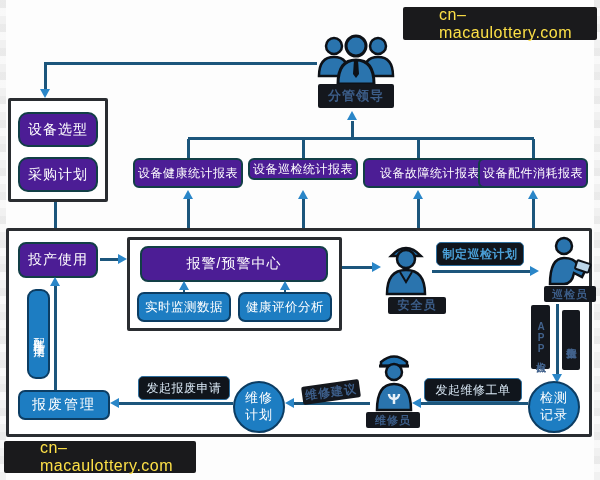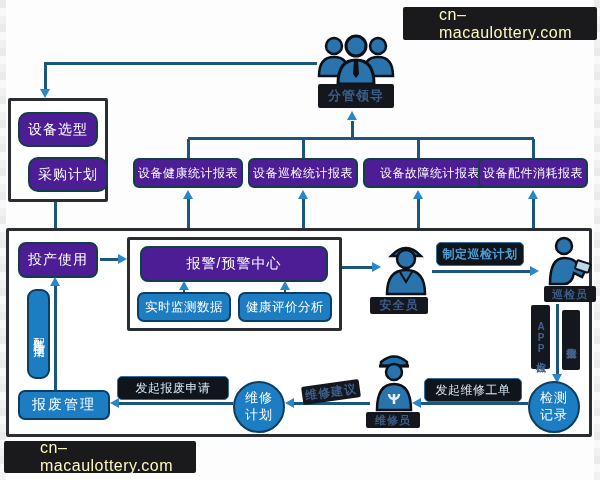--- a/index.html
+++ b/index.html
@@ -1,20 +1,20 @@
 <!DOCTYPE html>
 <html><head>
 <meta charset="utf-8">
 <style>
   html,body{margin:0;padding:0;background:#fdfdfd;}
   #stage{position:relative;width:600px;height:480px;background:#fdfdfd;overflow:hidden;
          font-family:"Liberation Sans","DejaVu Sans",sans-serif;}
   .abs{position:absolute;box-sizing:border-box;}
   
-  .wm{background:#1a1a1c;color:#fef9c3;font-size:16px;display:flex;align-items:center;
+  .wm{background:#1a1a1c;color:#fde047;font-size:16px;display:flex;align-items:center;
       justify-content:center;letter-spacing:0.5px;border-radius:2px;padding-left:36px;}
   
   .teal{background:#4c1d95;border:2px solid #123f46;border-radius:8px;color:#fff;
         display:flex;align-items:center;justify-content:center;font-size:14px;letter-spacing:1px;}
   .teal.small{font-size:12px;letter-spacing:0.5px;border-radius:6px;}
   
   .blue{background:#1d7dc2;border:2px solid #0c3d63;border-radius:7px;color:#fff;
         display:flex;align-items:center;justify-content:center;font-size:12.5px;letter-spacing:0.5px;}
   .circle{background:#1d7dc2;border:2px solid #0c3d63;border-radius:50%;color:#fff;
           display:flex;align-items:center;justify-content:center;font-size:13px;text-align:center;}
@@ -74,24 +74,24 @@
   <div class="abs lv" style="left:351px;top:121px;height:17px"></div>
   <div class="abs ah up" style="left:347px;top:111px"></div>
   <div class="abs lh" style="left:188px;top:137px;width:346px"></div>
   <div class="abs lv" style="left:187px;top:139px;height:19px"></div>
   <div class="abs lv" style="left:302px;top:139px;height:19px"></div>
   <div class="abs lv" style="left:417px;top:139px;height:19px"></div>
   <div class="abs lv" style="left:532px;top:139px;height:19px"></div>
 
   <div class="abs frame" style="left:8px;top:98px;width:100px;height:104px"></div>
   <div class="abs teal" style="left:18px;top:112px;width:80px;height:35px;border-radius:10px">设备选型</div>
-  <div class="abs teal" style="left:28px;top:157px;width:80px;height:35px;border-radius:10px">采购计划</div>
+  <div class="abs teal" style="left:18px;top:157px;width:80px;height:35px;border-radius:10px">采购计划</div>
 
   <div class="abs teal small" style="left:133px;top:158px;width:110px;height:30px">设备健康统计报表</div>
-  <div class="abs teal small" style="left:248px;top:158px;width:110px;height:30px">设备巡检统计报表</div>
+  <div class="abs teal small" style="left:248px;top:158px;width:110px;height:22px">设备巡检统计报表</div>
   <div class="abs teal small" style="left:363px;top:158px;width:134px;height:30px">设备故障统计报表</div>
   <div class="abs teal small" style="left:478px;top:158px;width:110px;height:30px">设备配件消耗报表</div>
 
   <div class="abs lv" style="left:187px;top:198px;height:30px"></div>
   <div class="abs ah up" style="left:183px;top:190px"></div>
   <div class="abs lv" style="left:302px;top:198px;height:30px"></div>
   <div class="abs ah up" style="left:298px;top:190px"></div>
   <div class="abs lv" style="left:417px;top:198px;height:30px"></div>
   <div class="abs ah up" style="left:413px;top:190px"></div>
   <div class="abs lv" style="left:532px;top:198px;height:30px"></div>
@@ -119,21 +119,21 @@
   <div class="abs ah right" style="left:372px;top:262px"></div>
 
   <div class="abs" style="left:383px;top:238px;width:46px;height:58px">
     <svg width="46" height="58" viewBox="0 0 46 58">
       <path d="M8 18 Q23 2 38 18 Z" fill="#1d6fae" stroke="#0d1117" stroke-width="2.5"></path>
       <circle cx="23" cy="21" r="9" fill="#2a74ae" stroke="#0d1117" stroke-width="2.5"></circle>
       <path d="M4 56 Q4 32 23 32 Q42 32 42 56 Z" fill="#2a74ae" stroke="#0d1117" stroke-width="2.5"></path>
       <path d="M17 34 L23 44 L29 34" fill="none" stroke="#0d1117" stroke-width="2"></path>
     </svg>
   </div>
-  <div class="abs dlab" style="left:370px;top:297px;width:58px;height:17px">安全员</div>
+  <div class="abs dlab" style="left:388px;top:297px;width:58px;height:17px">安全员</div>
 
   <div class="abs lh" style="left:432px;top:270px;width:100px"></div>
   <div class="abs ah right" style="left:530px;top:266px"></div>
   <div class="abs dbox bluetext" style="left:436px;top:242px;width:88px;height:24px">制定巡检计划</div>
 
   <div class="abs" style="left:546px;top:236px;width:48px;height:50px">
     <svg width="48" height="50" viewBox="0 0 48 50">
       <circle cx="18" cy="10" r="8" fill="#2a74ae" stroke="#0d1117" stroke-width="2.5"></circle>
       <path d="M4 48 Q4 22 18 22 Q28 22 31 28 L40 33 L36 41 L28 37 Q26 48 18 48 Z" fill="#2a74ae" stroke="#0d1117" stroke-width="2.5"></path>
       <rect x="30" y="26" width="14" height="9" rx="1.5" transform="rotate(18 37 30)" fill="#bcd6ea" stroke="#0d1117" stroke-width="2"></rect>
@@ -168,21 +168,21 @@
   <div class="abs lh" style="left:292px;top:402px;width:78px"></div>
   <div class="abs ah left" style="left:285px;top:398px"></div>
   <div class="abs dlab" style="left:302px;top:383px;width:58px;height:18px;transform:rotate(-8deg)">维修建议</div>
 
   <div class="abs circle" style="left:233px;top:381px;width:52px;height:52px">
     <span class="wrap2">维修计划</span>
   </div>
 
   <div class="abs lh" style="left:118px;top:402px;width:115px"></div>
   <div class="abs ah left" style="left:110px;top:398px"></div>
-  <div class="abs dbox" style="left:117px;top:376px;width:112px;height:24px">发起报废申请</div>
+  <div class="abs dbox" style="left:138px;top:376px;width:92px;height:24px">发起报废申请</div>
 
   <div class="abs blue" style="left:18px;top:390px;width:92px;height:30px;font-size:14px;letter-spacing:2px">报废管理</div>
 
   <div class="abs lv" style="left:54px;top:284px;height:106px"></div>
   <div class="abs ah up" style="left:50px;top:277px"></div>
   <div class="abs vtext vblue" style="left:27px;top:289px;width:23px;height:90px">配件再生使用</div>
 
 </div>
 
 </body></html>

